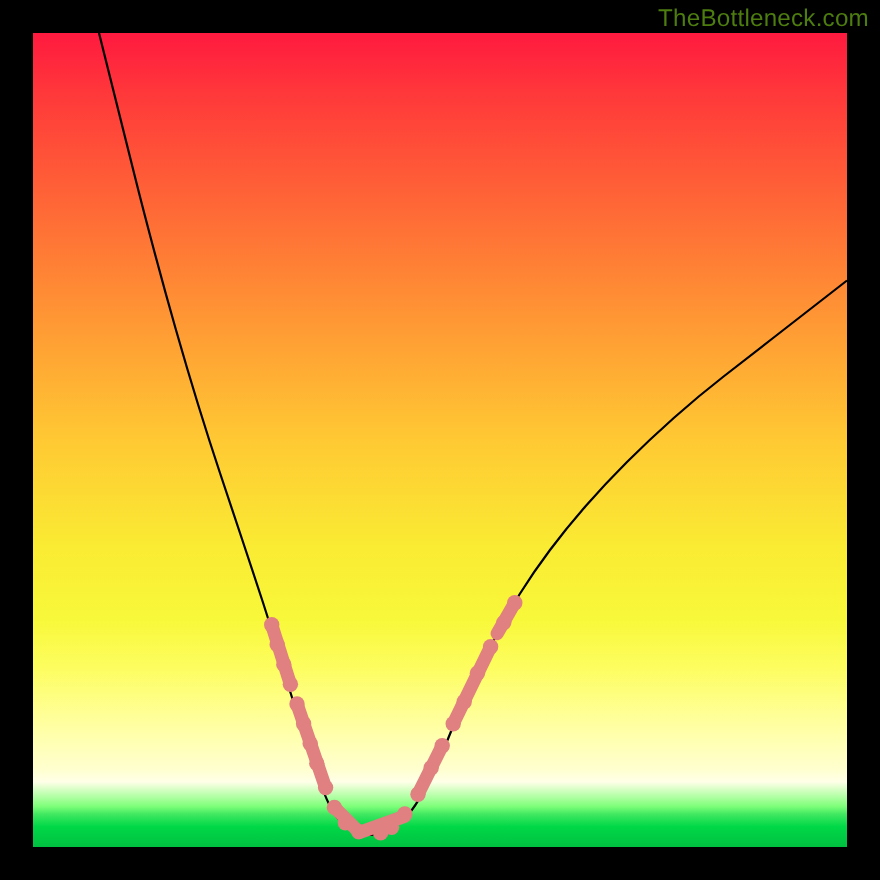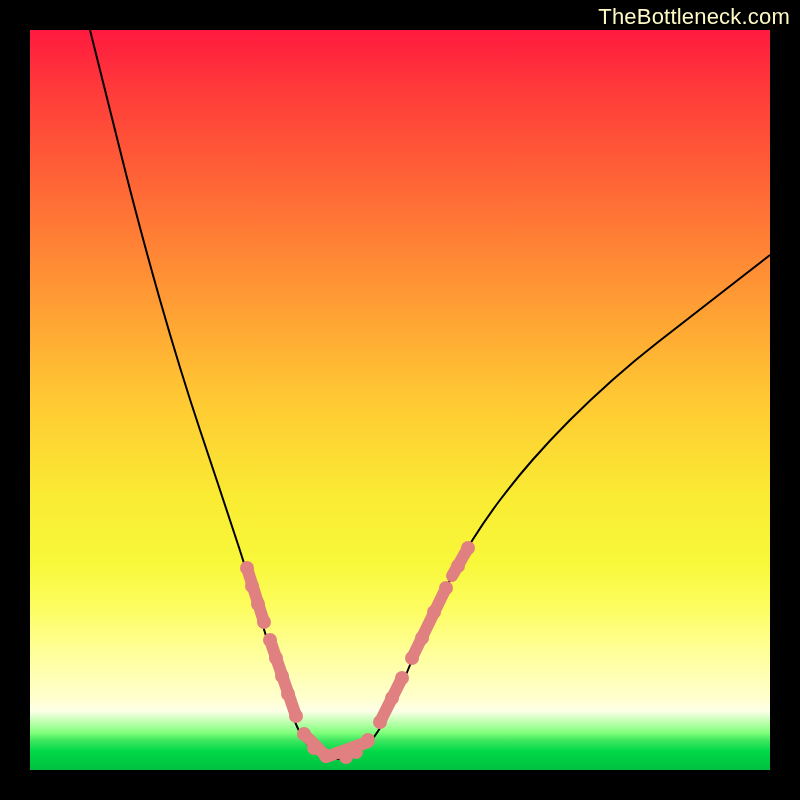--- a/index.html
+++ b/index.html
@@ -33,21 +33,21 @@
       #7fff7a 95%,
       #3fe860 96%,
       #00d847 97.5%,
       #00c040 100%
     );
   }
   .watermark {
     position: absolute;
     top: 4px;
     right: 10px;
-    color: #fef9c3;
+    color: #4d7c0f;
     font-size: 22px;
     font-weight: 500;
     text-align: center;
     letter-spacing: 0.2px;
     user-select: none;
   }
   svg.plot {
     position: absolute;
     left: 0;
     top: 0;

